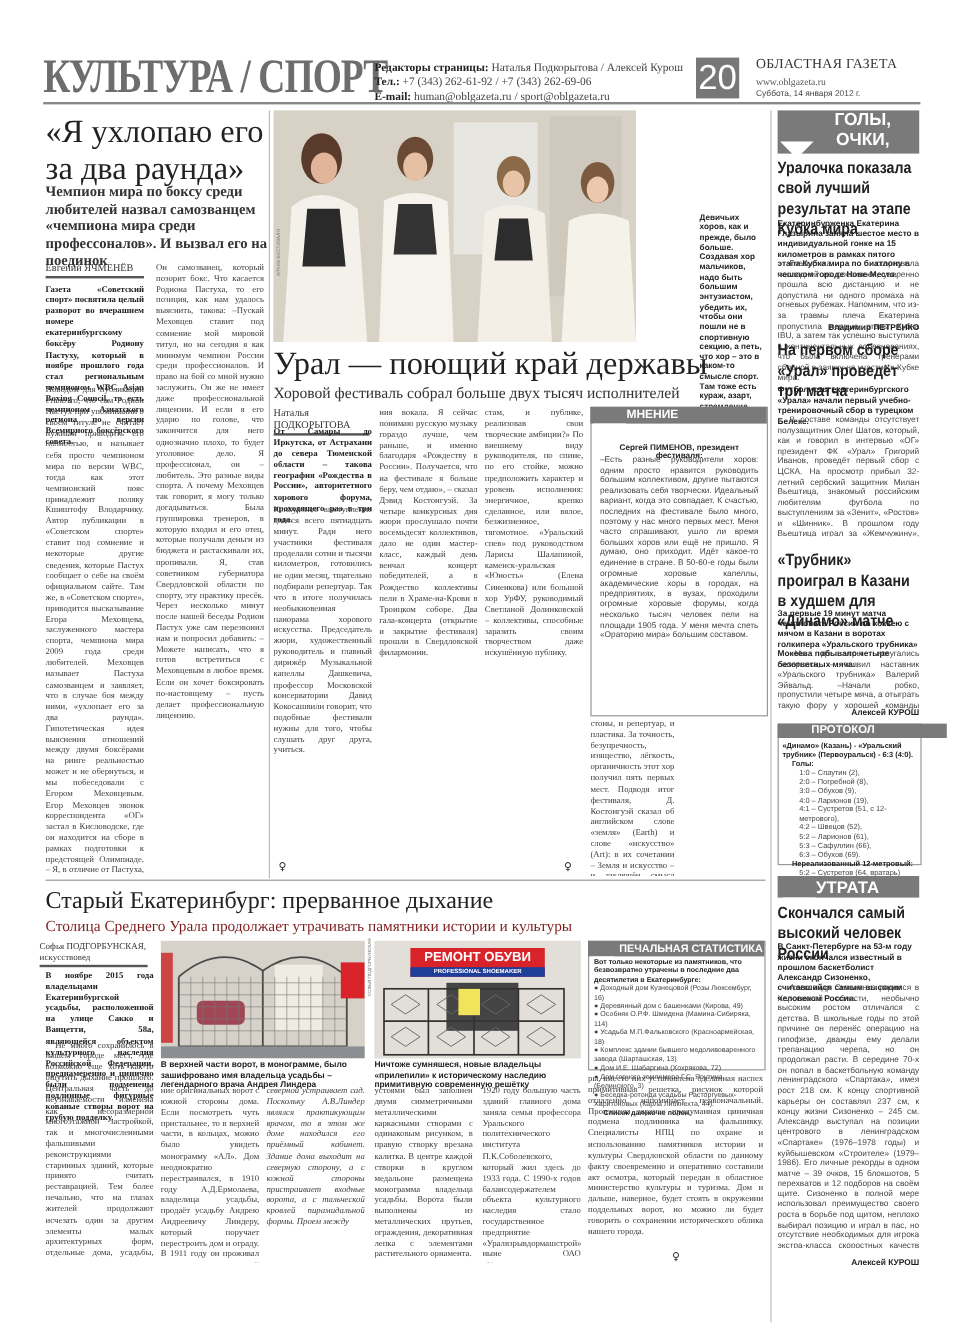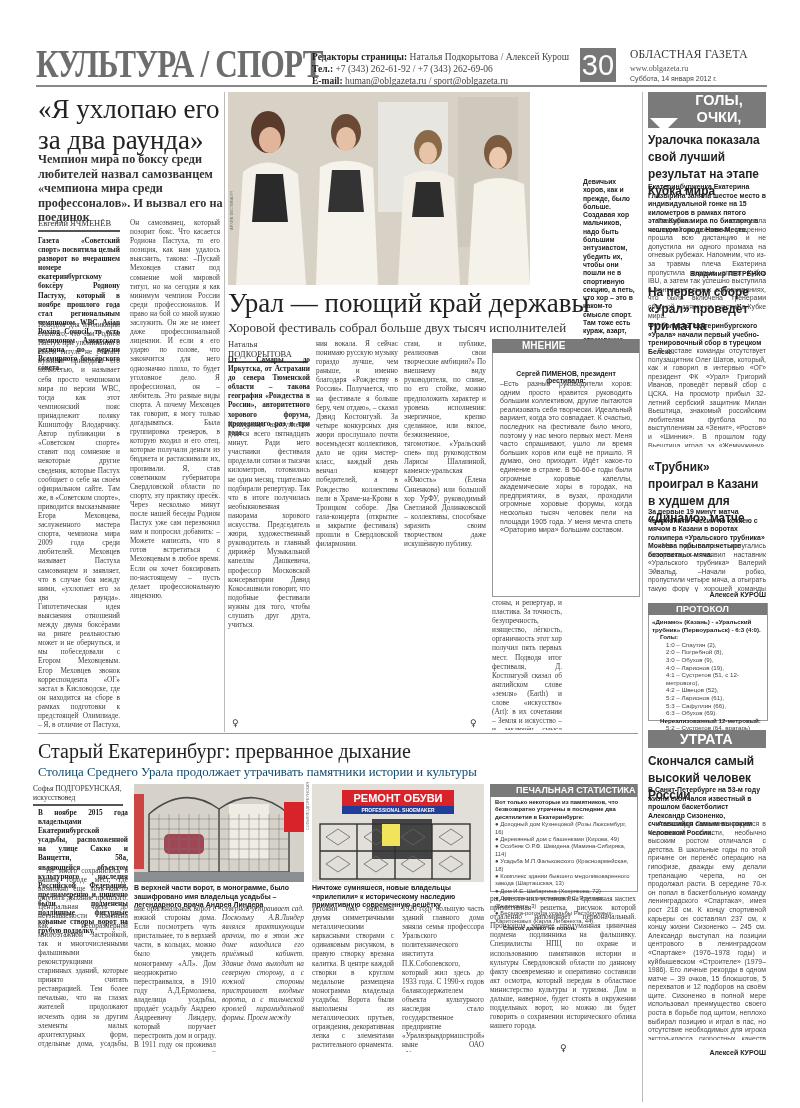--- a/index.html
+++ b/index.html
@@ -34,21 +34,21 @@
 </style>
 </head>
 <body>
 
 <div class="abs" id="masthead-title">КУЛЬТУРА / СПОРТ</div>
 <div class="abs" id="editors">
   <div><b>Редакторы страницы:</b> <span>Наталья Подкорытова / Алексей Курош</span></div>
   <div><b>Тел.:</b> <span>+7 (343) 262-61-92 / +7 (343) 262-69-06</span></div>
   <div><b>E-mail:</b> <span>human@oblgazeta.ru / sport@oblgazeta.ru</span></div>
 </div>
-<div class="abs" id="page-num">30</div>
+<div class="abs" id="page-num">20</div>
 <div class="abs" id="paper-name">ОБЛАСТНАЯ ГАЗЕТА</div>
 <div class="abs" id="paper-site">www.oblgazeta.ru</div>
 <div class="abs" id="paper-date">Суббота, 14 января 2012 г.</div>
 <div class="abs" id="mast-rule"></div>
 
 <div class="abs" style="left:38px;top:94px;width:185px;font-size:27px;line-height:31px;color:#222;">«Я ухлопаю его за два раунда»</div>
 <div class="abs" style="left:38px;top:152px;width:185px;font-size:12.2px;line-height:14.5px;color:#333;font-weight:bold;">Чемпион мира по боксу среди любителей назвал самозванцем «чемпиона мира среди профессоналов». И вызвал его на поединок</div>
 <div class="abs byline" style="left:38px;top:218px;width:82px;">Евгений ЯЧМЕНЁВ</div>
 <div class="abs txt lead" style="left:38px;top:236px;width:82px;">Газета «Советский спорт» посвятила целый разворот во вчерашнем номере екатеринбургскому боксёру Родиону Пастуху, который в ноябре прошлого года стал региональным чемпионом WBC Asian Boxing Council, то есть чемпионом Азиатского региона по версии Всемирного боксёрского совета.</div>
 <div class="abs txt" style="left:38px;top:320px;width:82px;height:410px;overflow:hidden;">Поводом для публикации стало то, что сам Родион Пастух при упоминании о своём титуле не считает нужным приводить его полностью, и называет себя просто чемпионом мира по версии WBC, тогда как этот чемпионский пояс принадлежит поляку Кшиштофу Влодарчику. Автор публикации в «Советском спорте» ставит под сомнение и некоторые другие сведения, которые Пастух сообщает о себе на своём официальном сайте. Там же, в «Советском спорте», приводится высказывание Егора Меховцева, заслуженного мастера спорта, чемпиона мира 2009 года среди любителей. Меховцев называет Пастуха самозванцем и заявляет, что в случае боя между ними, «ухлопает его за два раунда». Гипотетическая идея выяснения отношений между двумя боксёрами на ринге реальностью может и не обернуться, и мы побеседовали с Егором Меховцевым. Егор Меховцев звонок корреспондента «ОГ» застал в Кисловодске, где он находится на сборе в рамках подготовки к предстоящей Олимпиаде. – Я, в отличие от Пастуха, боксом занимаюсь всерьёз, я хочу чего-то добиться в олимпийском боксе, а Пастух назвался чемпионом мира. Он самозванец, который позорит бокс.</div>
@@ -121,21 +121,21 @@
 <div class="abs sidehead" style="left:648px;top:283px;width:134px;font-size:13.5px;line-height:17px;">На первом сборе «Урал» проведёт три матча</div>
 <div class="abs sidelead" style="left:648px;top:322px;width:118px;">Футболисты екатеринбургского «Урала» начали первый учебно-тренировочный сбор в турецком Белеке.</div>
 <div class="abs sidebody" style="left:648px;top:347px;width:118px;text-indent:10px;height:100px;overflow:hidden;">В составе команды отсутствует полузащитник Олег Шатов, который, как и говорил в интервью «ОГ» президент ФК «Урал» Григорий Иванов, проведёт первый сбор с ЦСКА. На просмотр прибыл 32-летний сербский защитник Милан Вьештица, знакомый российским любителям футбола по выступлениям за «Зенит», «Ростов» и «Шинник». В прошлом году Вьештица играл за «Жемчужину», но закончил сезон ещё в мае, получив тяжёлую травму. В ходе сборов «Урал» планирует провести три контрольных матча: 18 января – с «Крыльями Советов» (Самара), 22-го – со «Спартаком» (Нальчик), 26-го – с «Енисеем» (Красноярск).</div>
 
 <div class="abs sidehead" style="left:648px;top:458px;width:134px;font-size:13.5px;line-height:17px;">«Трубник» проиграл в Казани в худшем для «Динамо» матче</div>
 <div class="abs sidelead" style="left:648px;top:508px;width:118px;">За первые 19 минут матча чемпионата России по хоккею с мячом в Казани в воротах голкипера «Уральского трубника» Мокеева побывало четыре безответных мяча.</div>
 <div class="abs sidebody" style="left:648px;top:542px;width:118px;text-indent:10px;height:50px;overflow:hidden;">–Мы до игры испугались соперника, – заявил наставник «Уральского трубника» Валерий Эйвальд. –Начали робко, пропустили четыре мяча, а отыграть такую фору у хорошей команды невозможно. Второй тайм провели неплохо, но при этом динамовцы действовали пассивно – возможно, экономили силы или устали.</div>
 <div class="abs sig" style="left:648px;top:591px;width:118px;">Алексей КУРОШ</div>
 
 <div class="abs" style="left:648px;top:603px;width:118px;height:116px;border:1px solid #999;"></div>
-<div class="boxhead" style="left:648px;top:603px;width:119px;height:12px;font-size:9.5px;line-height:12px;">
+<div class="boxhead" style="left:648px;top:603px;width:141px;height:12px;font-size:9.5px;line-height:12px;">
   <span style="padding-left:28px;">ПРОТОКОЛ</span>
 </div>
 <div class="tri" style="left:650px;top:615px;border-left-width:10px;border-right-width:10px;border-top-width:10px;"></div>
 <div class="abs" style="left:652px;top:618px;width:112px;font-family:'Liberation Sans',sans-serif;font-size:6.2px;line-height:7.6px;color:#444;">
   <div style="font-weight:bold;color:#222;">«Динамо» (Казань) - «Уральский трубник» (Первоуральск) - 6:3 (4:0).</div>
   <div style="font-weight:bold;color:#222;padding-left:8px;">Голы:</div>
   <div style="padding-left:14px;">
     <div>1:0 – Спаутин (2),</div>
     <div>2:0 – Погребной (8),</div>
     <div>3:0 – Обухов (9),</div>
@@ -154,21 +154,21 @@
   <span style="padding-left:32px;">УТРАТА</span>
 </div>
 <div class="tri" style="left:652px;top:748px;"></div>
 <div class="abs sidehead" style="left:648px;top:752px;width:134px;font-size:13.5px;line-height:17px;">Скончался самый высокий человек России</div>
 <div class="abs sidelead" style="left:648px;top:786px;width:118px;">В Санкт-Петербурге на 53-м году жизни скончался известный в прошлом баскетболист Александр Сизоненко, считавшийся самым высоким человеком России.</div>
 <div class="abs sidebody" style="left:648px;top:820px;width:118px;text-indent:10px;height:220px;overflow:hidden;">Александр Сизоненко родился в Херсонской области, необычно высоким ростом отличался с детства. В школьные годы по этой причине он перенёс операцию на гипофизе, дважды ему делали трепанацию черепа, но он продолжал расти. В середине 70-х он попал в баскетбольную команду ленинградского «Спартака», имея рост 218 см. К концу спортивной карьеры он составлял 237 см, к концу жизни Сизоненко – 245 см. Александр выступал на позиции центрового в ленинградском «Спартаке» (1976–1978 годы) и куйбышевском «Строителе» (1979–1986). Его личные рекорды в одном матче – 39 очков, 15 блокшотов, 5 перехватов и 12 подборов на своём щите. Сизоненко в полной мере использовал преимущество своего роста в борьбе под щитом, неплохо выбирал позицию и играл в пас, но отсутствие необходимых для игрока экстра-класса скоростных качеств не позволило ему претендовать на место в сборной страны. Из большого спорта Сизоненко ушёл в 27 лет по причине гормонального сбоя. В дальнейшем участвовал в разного рода шоу, снимался в художественных фильмах «Храбрый портняжка» и «Семерых одним ударом». С возрастом болезни обострились, из-за сильного остеопороза он даже дома ходил на костылях. Немецкий медик Гюнтер фон Хагенс просил Сизоненко завещать своё тело для экспонирования на анатомических выставках взамен на пожизненную пенсию, но экс-баскетболист от подобного предложения отказался.</div>
 <div class="abs sig" style="left:648px;top:1049px;width:118px;">Алексей КУРОШ</div>
 
 <div class="hrule" style="left:38px;top:733px;width:600px;background:#999;"></div>
 <div class="abs" style="left:38px;top:737px;width:600px;font-size:20px;line-height:28px;color:#222;white-space:nowrap;">Старый Екатеринбург: прерванное дыхание</div>
-<div class="abs" style="left:38px;top:765px;width:600px;font-size:12.8px;line-height:15px;color:#0c4a6e;white-space:nowrap;">Столица Среднего Урала продолжает утрачивать памятники истории и культуры</div>
+<div class="abs" style="left:38px;top:765px;width:600px;font-size:12.8px;line-height:15px;color:#7f1d1d;white-space:nowrap;">Столица Среднего Урала продолжает утрачивать памятники истории и культуры</div>
 
 <div class="abs byline" style="left:33px;top:784px;width:90px;font-size:7.5px;line-height:9px;">Софья ПОДГОРБУНСКАЯ, искусствовед</div>
 <div class="abs txt lead" style="left:38px;top:808px;width:90px;">В ноябре 2015 года владельцами Екатеринбургской усадьбы, расположенной на улице Сакко и Ванцетти, 58а, являющейся объектом культурного наследия Российской Федерации, преднамеренно и цинично были подменены подлинные фигурные кованые створы ворот на грубую подделку.</div>
 <div class="abs txt" style="left:38px;top:866px;width:90px;height:185px;overflow:hidden;text-indent:8px;">Не много сохранилось в нашем городе мест, где возможно еще хоть как-то ощутить дыхание прошлого. Центральная часть до неузнаваемости изменена как несоразмерной многоэтажной застройкой, так и многочисленными фальшивыми реконструкциями старинных зданий, которые принято считать реставрацией. Тем более печально, что на глазах жителей продолжают исчезать один за другим элементы малых архитектурных форм, отдельные дома, усадьбы, целые исторические городские ландшафты. В декабре 1991 года решением облисполкома № 75 от 18.02.1991 усадьба была поставлена на государственную охрану. Одной из замечательных особенностей усадьбы являлось наличие оригинальных ворот.</div>
 
 <div class="photo" style="left:134px;top:784px;width:170px;height:98px;background:#d9d6cf;">
   <svg width="170" height="98">
     <rect width="170" height="98" fill="#d6d2c9"></rect>
     <rect x="0" y="10" width="10" height="75" fill="#c44"></rect>
     <rect x="95" y="20" width="40" height="55" fill="#efece4"></rect>

